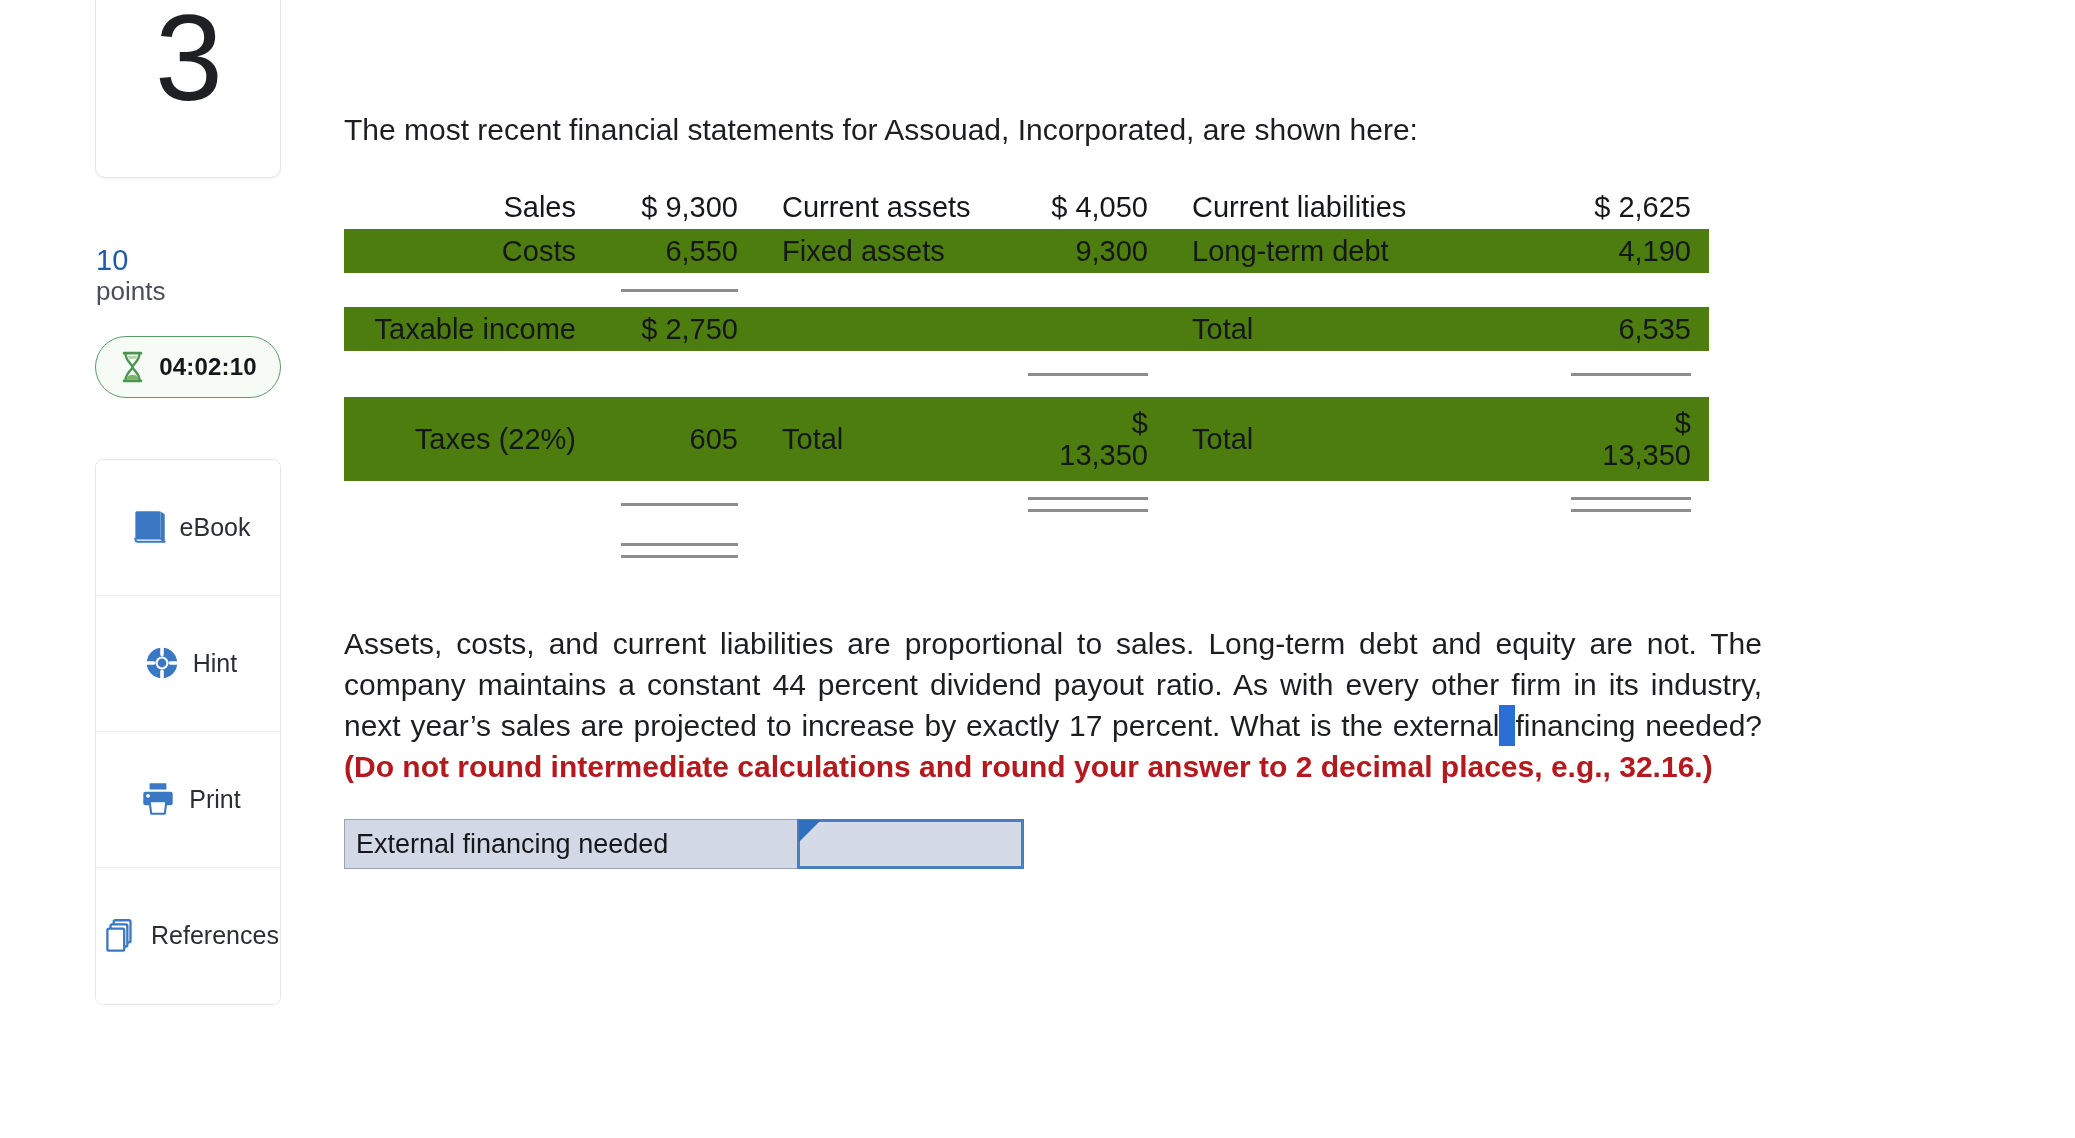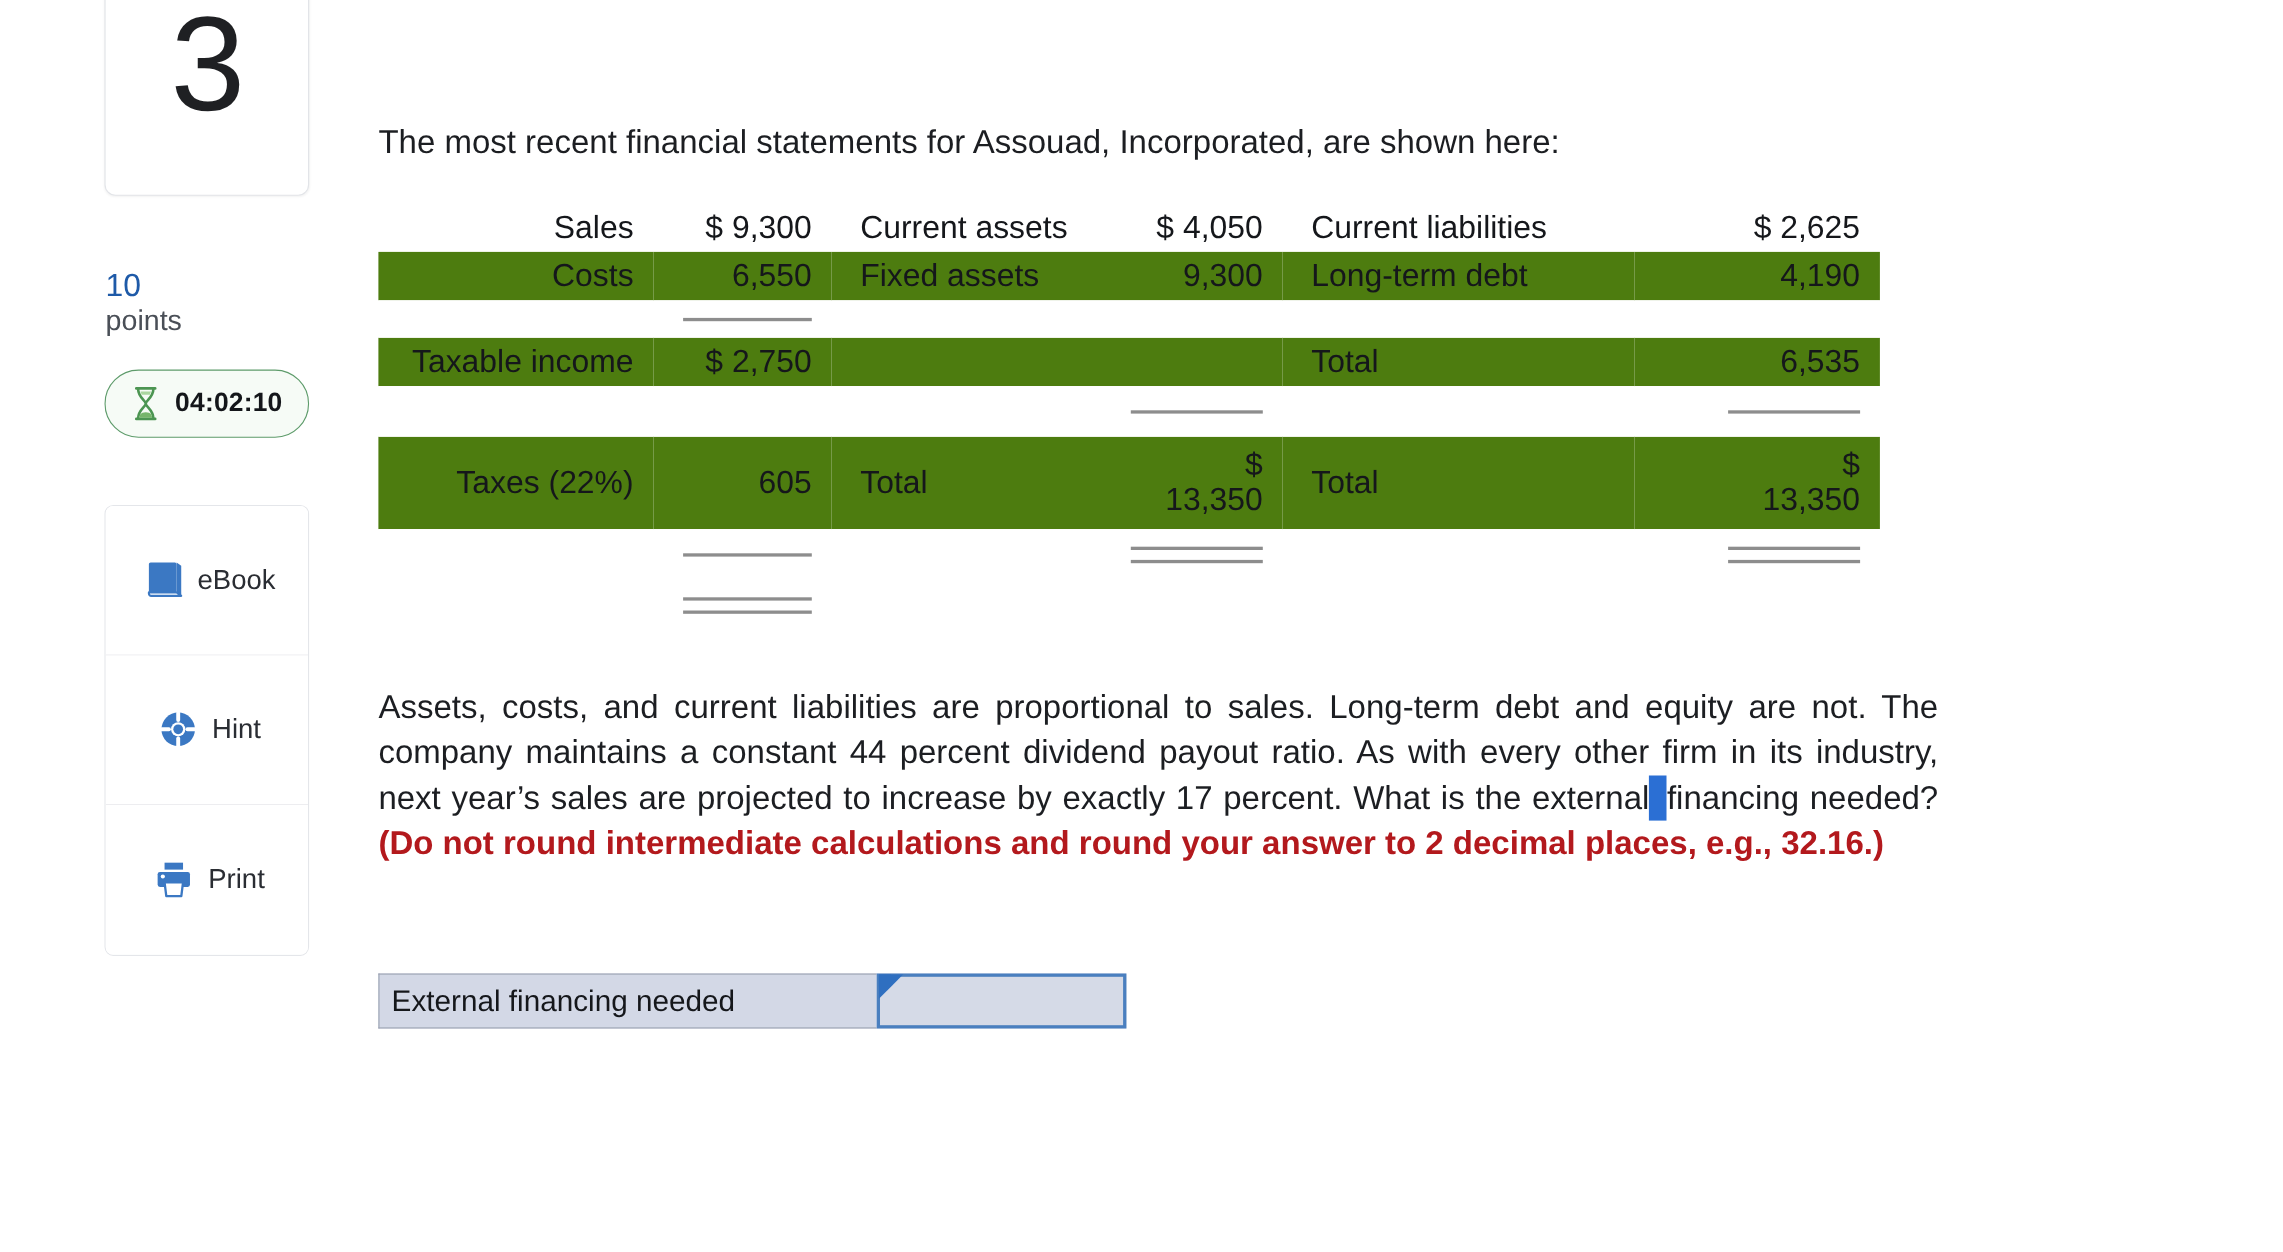--- a/index.html
+++ b/index.html
@@ -131,21 +131,21 @@
     text-justify: inter-word;
   }
   .sel-space {
     background: #2b6fd4; color: #2b6fd4;
     display: inline-block; width: 16px;
   }
   .note-red { color: #b3191d; font-weight: bold; }
 
   
   .answer-wrap {
-    margin-top: 98px;
+    margin-top: 32px;
     display: flex; align-items: stretch;
     width: 680px; height: 50px;
   }
   .answer-label {
     width: 453px;
     background: #d3d8e6;
     border: 1px solid #9ba2b2;
     border-right: none;
     display: flex; align-items: center;
     padding-left: 11px;
@@ -236,20 +236,30 @@
           <svg viewBox="0 0 40 40" width="42" height="42">
             <rect x="12" y="5" width="16" height="6" fill="#3b78c3"></rect>
             <rect x="6" y="13" width="28" height="13" rx="2" fill="#3b78c3"></rect>
             <circle cx="10.5" cy="17" r="1.8" fill="#ffffff"></circle>
             <path d="M12 22 H28 L26.5 34 H13.5 Z" fill="#ffffff" stroke="#3b78c3" stroke-width="2" stroke-linejoin="round"></path>
           </svg>
         </span>
         <span class="tool-label">Print</span>
       </div>
 
+      <div class="tool-item">
+        <span class="tool-icon">
+          <svg viewBox="0 0 40 40" width="42" height="42">
+            <rect x="14" y="5" width="16" height="21" rx="1.5" fill="#ffffff" stroke="#3b78c3" stroke-width="2.2"></rect>
+            <rect x="11" y="9" width="16" height="21" rx="1.5" fill="#ffffff" stroke="#3b78c3" stroke-width="2.2"></rect>
+            <rect x="8" y="13" width="16" height="21" rx="1.5" fill="#ffffff" stroke="#3b78c3" stroke-width="2.2"></rect>
+          </svg>
+        </span>
+        <span class="tool-label">References</span>
+      </div>
 
     </div>
   </div>
 
   <div class="main">
 
     <div class="intro">The most recent financial statements for Assouad, Incorporated, are shown here:</div>
 
     <table class="fin-table">
       <colgroup>

